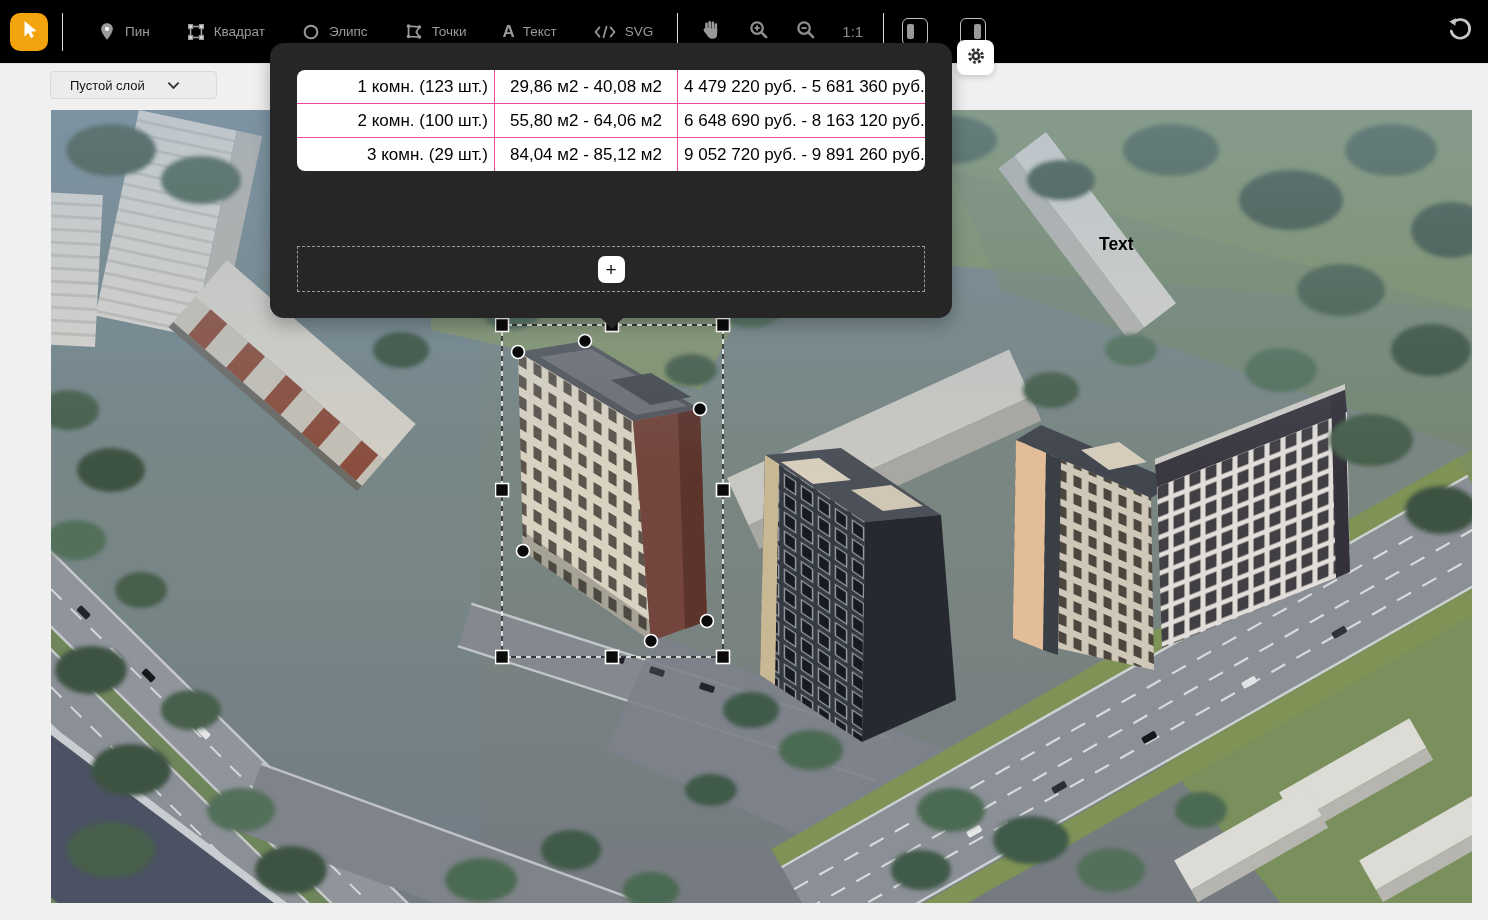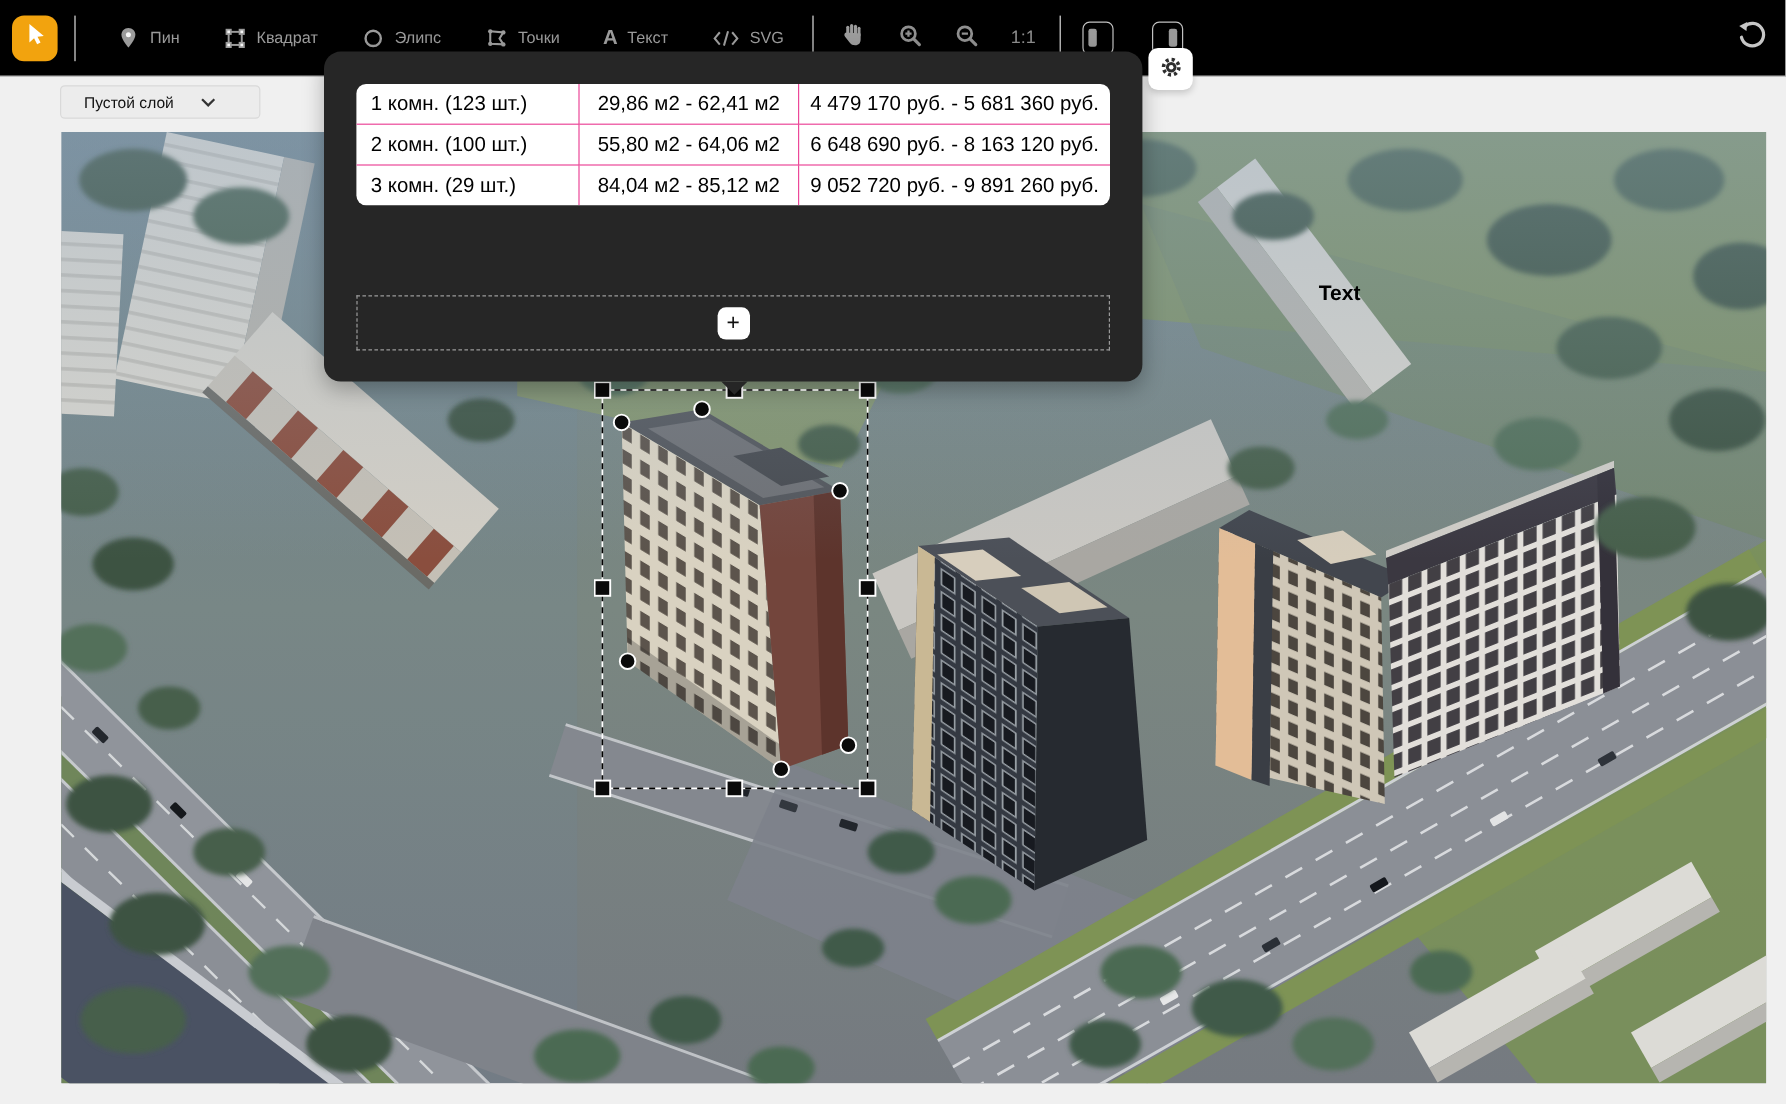--- a/index.html
+++ b/index.html
@@ -37,21 +37,21 @@
   .selection{position:absolute;left:495px;top:318px;z-index:7;}
 
   
   .popup{position:absolute;left:270px;top:43px;width:682px;height:275px;background:#262626;
          border-radius:14px;z-index:50;box-shadow:0 6px 18px rgba(0,0,0,.28);}
   .popup:after{content:"";position:absolute;left:331px;bottom:-11px;border:11px solid transparent;
                border-top-color:#262626;border-bottom:0;}
   .stats{position:absolute;left:27px;top:27px;width:628px;background:#fff;border-radius:8px;
          overflow:hidden;border-collapse:collapse;table-layout:fixed;font-size:17px;color:#000;}
   .stats td{height:33px;padding:0 6px;white-space:nowrap;border:1px solid #ec4899;text-align:center;}
-  .stats td:first-child{text-align:left;padding-left:12px;width:167px;}
+  .stats td:first-child{text-align:right;padding-left:24px;width:167px;}
   .stats td:nth-child(2){width:170px;}
   .stats tr:first-child td{border-top:none;} .stats tr:last-child td{border-bottom:none;}
   .stats td:first-child{border-left:none;} .stats td:last-child{border-right:none;}
   .add-zone{position:absolute;left:27px;top:203px;width:626px;height:44px;border:1px dashed #9a9a9a;
             display:flex;align-items:center;justify-content:center;}
   .add-btn{width:27px;height:27px;background:#fff;border:none;border-radius:7px;font-size:19px;
            line-height:25px;color:#111;cursor:pointer;padding:0;}
 
   .gear-btn{position:absolute;left:957px;top:40px;width:37px;height:35px;background:#fff;border:none;
             border-radius:8px;z-index:51;box-shadow:0 2px 6px rgba(0,0,0,.18);cursor:pointer;
@@ -435,22 +435,22 @@
       <circle cx="212" cy="303" r="6.5"></circle>
     </g>
   </svg>
 </div>
 
 <div class="popup">
   <table class="stats">
     <tbody>
         <tr>
       <td>1 комн. (123 шт.)</td>
-      <td>29,86 м2 - 62,41 м2</td>
-      <td>4 479 170 руб. - 5 681 360 руб.</td>
+      <td>29,86 м2 - 40,08 м2</td>
+      <td>4 479 220 руб. - 5 681 360 руб.</td>
     </tr>
     <tr>
       <td>2 комн. (100 шт.)</td>
       <td>55,80 м2 - 64,06 м2</td>
       <td>6 648 690 руб. - 8 163 120 руб.</td>
     </tr>
     <tr>
       <td>3 комн. (29 шт.)</td>
       <td>84,04 м2 - 85,12 м2</td>
       <td>9 052 720 руб. - 9 891 260 руб.</td>

